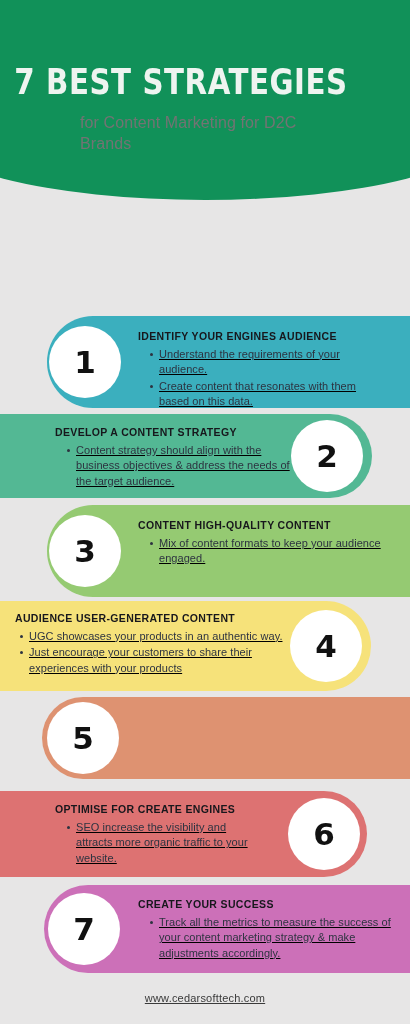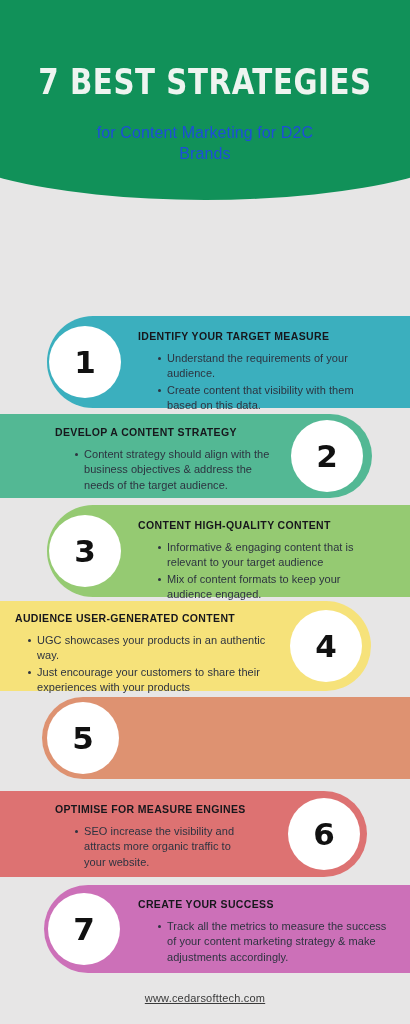--- a/index.html
+++ b/index.html
@@ -29,39 +29,38 @@
     left: -80px;
     width: 570px;
     height: 260px;
     background: #119159;
     border-radius: 0 0 50% 50% / 0 0 28% 28%;
   }
   .header-inner {
     position: absolute;
     top: 0; left: 0;
     width: 410px;
-    text-align: center;
     padding-top: 64px;
     box-sizing: border-box;
   }
   .header-title {
     font-family: "DejaVu Sans Condensed", "Liberation Sans Narrow", "Liberation Sans", sans-serif;
     font-size: 35px;
     font-weight: 700;
     letter-spacing: 0.6px;
     color: #eef4f0;
     margin: 0;
     line-height: 1.05;
     transform: scaleX(0.93);
   }
   .header-subtitle {
     font-size: 16px;
     font-weight: 400;
-    color: #1d4ed8;
-    margin: 22px auto 0;
+    color: #737373;
+    margin: 12px auto 0;
     line-height: 1.3;
     width: 250px;
     letter-spacing: 0.1px;
   }
 
   
   .blocks {
     position: absolute;
     top: 0; left: 0;
     width: 410px;
@@ -101,23 +100,24 @@
   }
   .block-title {
     font-size: 10.5px;
     font-weight: 700;
     color: #17171c;
     letter-spacing: 0.35px;
     margin: 0 0 4px 0;
     line-height: 1.2;
   }
   .bullets {
-    margin: 8px;
+    margin: 0;
     padding: 0 0 0 12px;
     list-style: none;
+    text-decoration: underline;
   }
   .bullets li {
     font-size: 11px;
     color: #2d3340;
     line-height: 1.42;
     margin: 0 0 1px 0;
     position: relative;
     padding-left: 9px;
     letter-spacing: 0.05px;
   }
@@ -160,24 +160,24 @@
 </div>
 
 <div class="blocks">
 
   <div class="block" style="left:0; top:316px; width:410px; height:92px;">
     <div class="band" style="left:47px; width:363px; background:#3bafbe; border-radius:46px 0 0 46px;"></div>
     <div class="num-circle" style="left:49px; top:10px;">
       <span class="num-text">1</span>
     </div>
     <div class="content" style="left:138px; top:14px; width:250px;">
-      <div class="block-title">IDENTIFY YOUR TARGET MEASURE</div>
+      <div class="block-title">IDENTIFY YOUR ENGINES AUDIENCE</div>
       <ul class="bullets">
         <li>Understand the requirements of your audience.</li>
-        <li>Create content that visibility with them based on this data.</li>
+        <li>Create content that resonates with them based on this data.</li>
       </ul>
     </div>
   </div>
 
   <div class="block" style="left:0; top:414px; width:410px; height:84px;">
     <div class="band" style="left:0; width:372px; background:#53b894; border-radius:0 42px 42px 0;"></div>
     <div class="num-circle" style="left:291px; top:6px;">
       <span class="num-text">2</span>
     </div>
     <div class="content" style="left:55px; top:12px; width:235px;">
@@ -189,21 +189,20 @@
   </div>
 
   <div class="block" style="left:0; top:505px; width:410px; height:92px;">
     <div class="band" style="left:47px; width:363px; background:#95ca72; border-radius:46px 0 0 46px;"></div>
     <div class="num-circle" style="left:49px; top:10px;">
       <span class="num-text">3</span>
     </div>
     <div class="content" style="left:138px; top:14px; width:255px;">
       <div class="block-title">CONTENT HIGH-QUALITY CONTENT</div>
       <ul class="bullets">
-        <li>Informative &amp; engaging content that is relevant to your target audience</li>
         <li>Mix of content formats to keep your audience engaged.</li>
       </ul>
     </div>
   </div>
 
   <div class="block" style="left:0; top:601px; width:410px; height:90px;">
     <div class="band" style="left:0; width:371px; background:#f6e27a; border-radius:0 45px 45px 0;"></div>
     <div class="num-circle" style="left:290px; top:9px;">
       <span class="num-text">4</span>
     </div>
@@ -222,21 +221,21 @@
       <span class="num-text">5</span>
     </div>
   </div>
 
   <div class="block" style="left:0; top:791px; width:410px; height:86px;">
     <div class="band" style="left:0; width:367px; background:#dd7272; border-radius:0 43px 43px 0;"></div>
     <div class="num-circle" style="left:288px; top:7px;">
       <span class="num-text">6</span>
     </div>
     <div class="content" style="left:55px; top:12px; width:195px;">
-      <div class="block-title">OPTIMISE FOR MEASURE ENGINES</div>
+      <div class="block-title">OPTIMISE FOR CREATE ENGINES</div>
       <ul class="bullets">
         <li>SEO increase the visibility and attracts more organic traffic to your website.</li>
       </ul>
     </div>
   </div>
 
   <div class="block" style="left:0; top:885px; width:410px; height:88px;">
     <div class="band" style="left:44px; width:366px; background:#cc70b8; border-radius:44px 0 0 44px;"></div>
     <div class="num-circle" style="left:48px; top:8px;">
       <span class="num-text">7</span>

